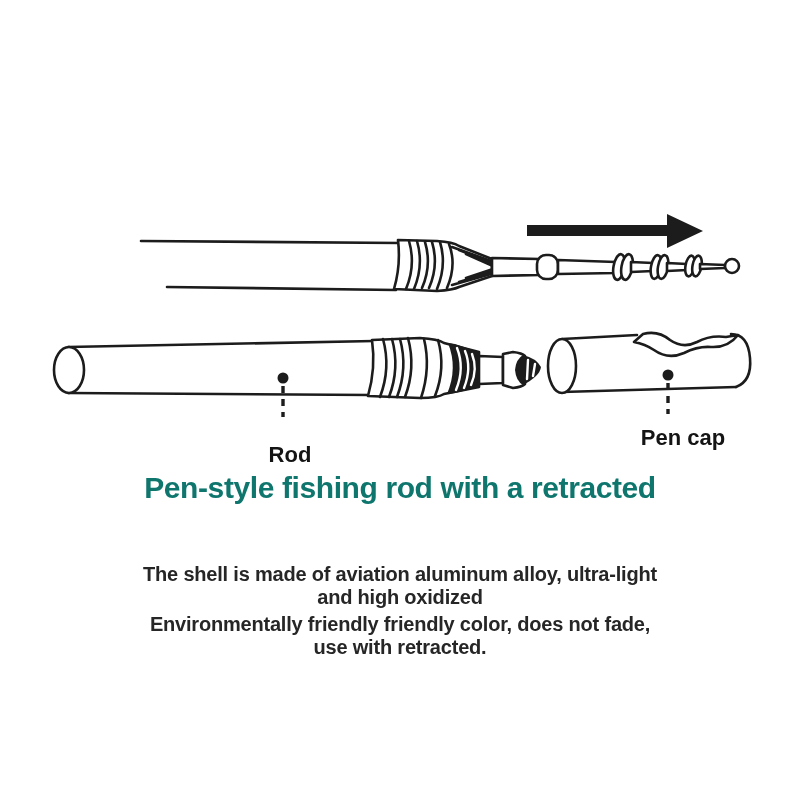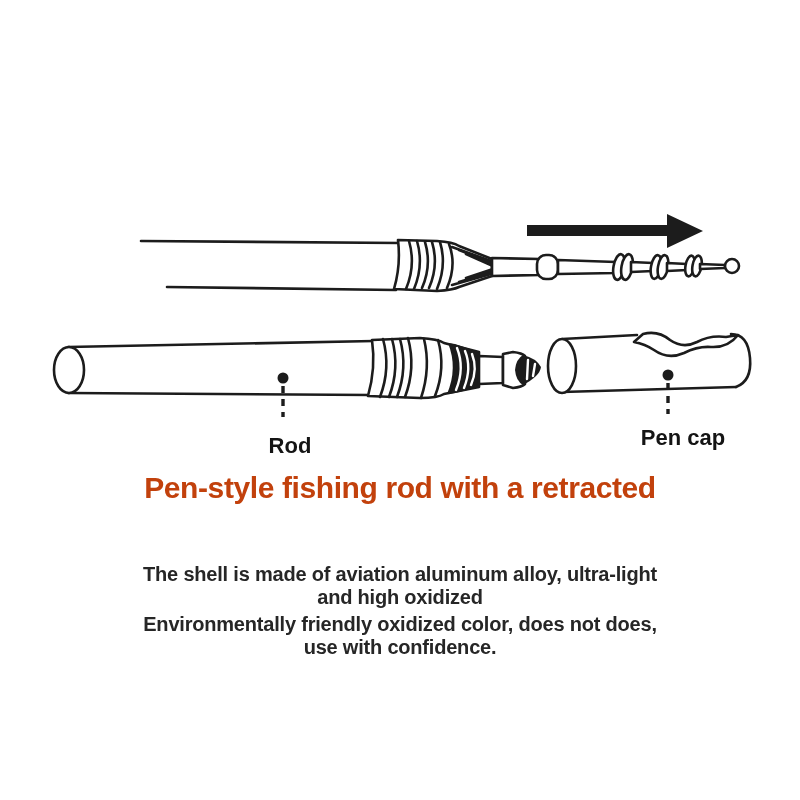--- a/index.html
+++ b/index.html
@@ -12,27 +12,27 @@
 
   .ln    { stroke:#1c1c1c; stroke-width:2.6; fill:none; stroke-linecap:round; stroke-linejoin:round; }
   .shape { stroke:#1c1c1c; stroke-width:2.6; fill:#ffffff; stroke-linejoin:round; }
   .solid { fill:#1c1c1c; stroke:none; }
   .wln   { stroke:#ffffff; stroke-width:2.4; fill:none; stroke-linecap:round; }
 
   .part-label {
     position:absolute; transform:translateX(-50%);
     font-weight:700; font-size:22px; color:#141414; white-space:nowrap;
   }
-  .rod-label { left:290px; top:433px; }
+  .rod-label { left:290px; top:442px; }
   .cap-label { left:683px; top:425px; }
 
   .headline {
     position:absolute; top:472px; left:0; width:800px; margin:0;
     text-align:center; font-weight:700; font-size:30px; line-height:32px;
-    letter-spacing:-0.4px; color:#c2410c;
+    letter-spacing:-0.4px; color:#0f766e;
   }
   .headline span { display:block; }
 
   .desc {
     position:absolute; left:0; width:800px; margin:0;
     text-align:center; font-weight:700; font-size:20px; line-height:23px;
     letter-spacing:-0.2px; color:#262626;
   }
   .desc span { display:block; }
   .desc-1 { top:563px; }
@@ -124,17 +124,17 @@
 
   <h1 class="headline">
     <span>Pen-style fishing rod with a retracted</span>
   </h1>
 
   <p class="desc desc-1">
     <span>The shell is made of aviation aluminum alloy, ultra-light</span>
     <span>and high oxidized</span>
   </p>
   <p class="desc desc-2">
-    <span>Environmentally friendly oxidized color, does not does,</span>
-    <span>use with confidence.</span>
+    <span>Environmentally friendly friendly color, does not fade,</span>
+    <span>use with retracted.</span>
   </p>
 
 </div>
 
 </body></html>

